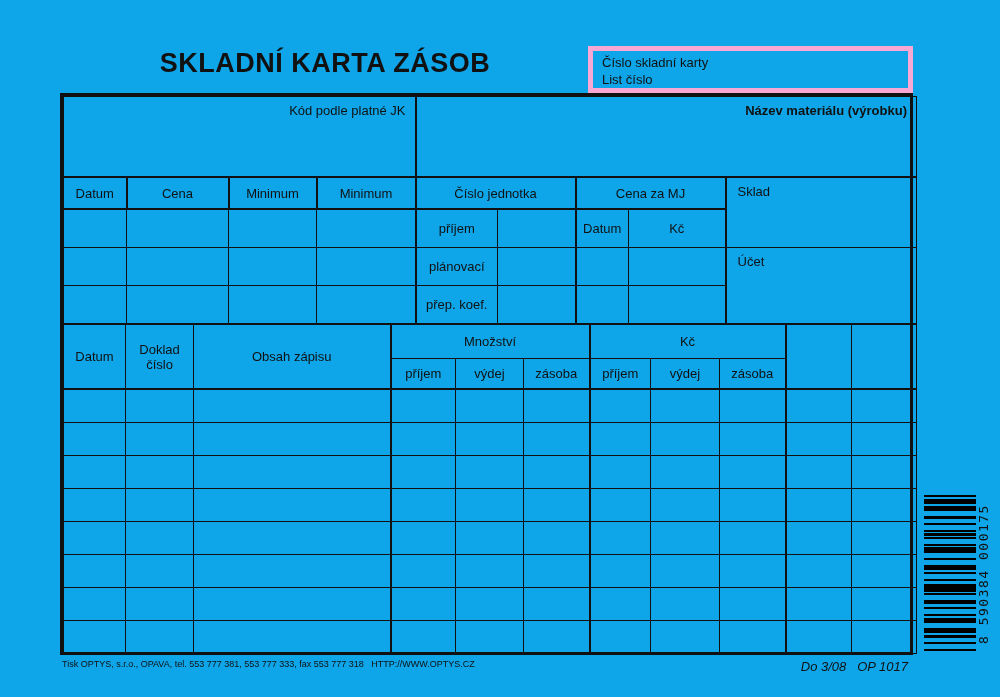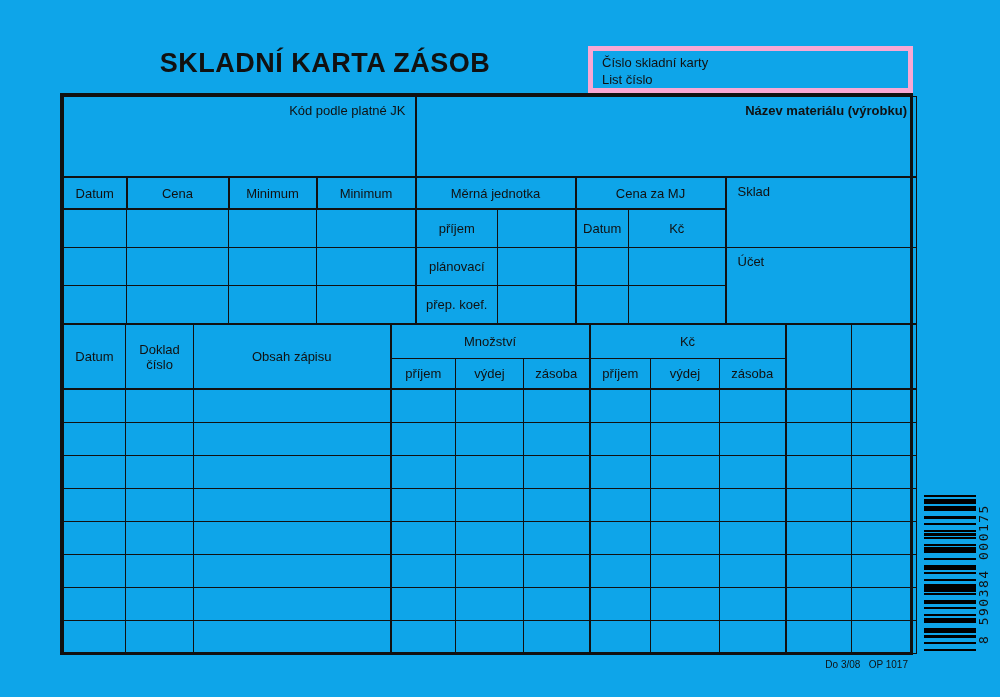--- a/index.html
+++ b/index.html
@@ -31,21 +31,21 @@
   #secB td.corner{vertical-align:top;text-align:left;padding:6px 11px;
                   border-left-width:2px;border-top-width:2px;}
 
   #secC{top:227px;height:329px;}
   #secC td.h{border-top-width:2px;border-bottom-width:2px;}
   #secC td.hg{border-top-width:2px;border-bottom-width:1px;}
   #secC td.h2{border-bottom-width:2px;}
   #secC td.bl2{border-left-width:2px;}
 
   .footer-left{position:absolute;left:62px;top:659px;font-size:9px;white-space:pre;}
-  .footer-right{position:absolute;right:92px;top:659px;font-size:10px;white-space:pre;}
+  .footer-right{position:absolute;right:92px;top:659px;font-size:13px;white-space:pre;font-style:italic;}
 
   .barcode-bars{position:absolute;left:924px;top:495px;width:52px;height:157px;
     background-image:
       repeating-linear-gradient(to bottom,#000 0 2px,transparent 2px 7px),
       repeating-linear-gradient(to bottom,transparent 0 4px,#000 4px 7px,transparent 7px 17px),
       repeating-linear-gradient(to bottom,transparent 0 11px,#000 11px 15px,transparent 15px 41px);}
   .barcode-digits{position:absolute;left:974px;top:495px;width:18px;height:157px;}
   .barcode-digits span{position:absolute;left:50%;top:50%;
       transform:translate(-50%,-50%) rotate(-90deg);
       font-family:"DejaVu Sans Mono",monospace;font-size:13px;letter-spacing:1.5px;
@@ -89,21 +89,21 @@
           <col style="width:53px">
           <col style="width:97px">
         <col style="width:191px">
       </colgroup>
       <tbody>
           <tr style="height:32px">
         <td class="h">Datum</td>
         <td class="h">Cena</td>
         <td class="h">Minimum</td>
         <td class="h">Minimum</td>
-        <td class="h" colspan="2">Měrná jednotka</td>
+        <td class="h" colspan="2">Číslo jednotka</td>
         <td class="h" colspan="2">Cena za MJ</td>
         <td class="corner" rowspan="2">Sklad</td>
       </tr>
       <tr style="height:38px">
         <td></td>
         <td></td>
         <td></td>
         <td></td>
         <td class="bl2">příjem</td>
         <td></td>
@@ -270,20 +270,21 @@
             <td></td>
             <td></td>
             <td class="bl2"></td>
             <td></td>
           </tr>
         </tbody>
     </table>
 
   </div>
 
+  <div class="footer-left">Tisk OPTYS, s.r.o., OPAVA, tel. 553 777 381, 553 777 333, fax 553 777 318   HTTP://WWW.OPTYS.CZ</div>
   <div class="footer-right">Do 3/08   OP 1017</div>
 
   <div class="barcode-bars"></div>
   <div class="barcode-digits">
     <span>8 590384 000175</span>
   </div>
 
 </div>
 
 </body></html>

